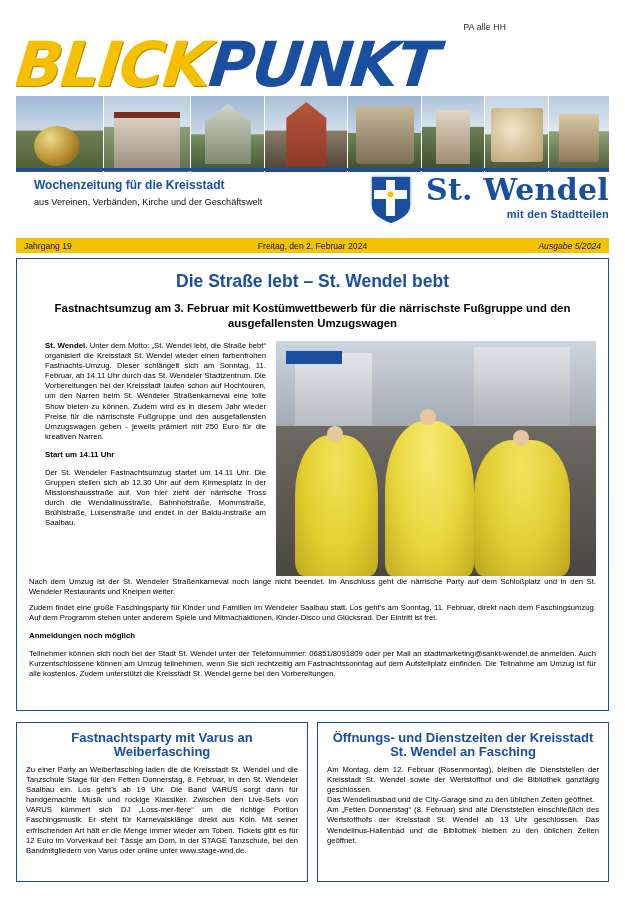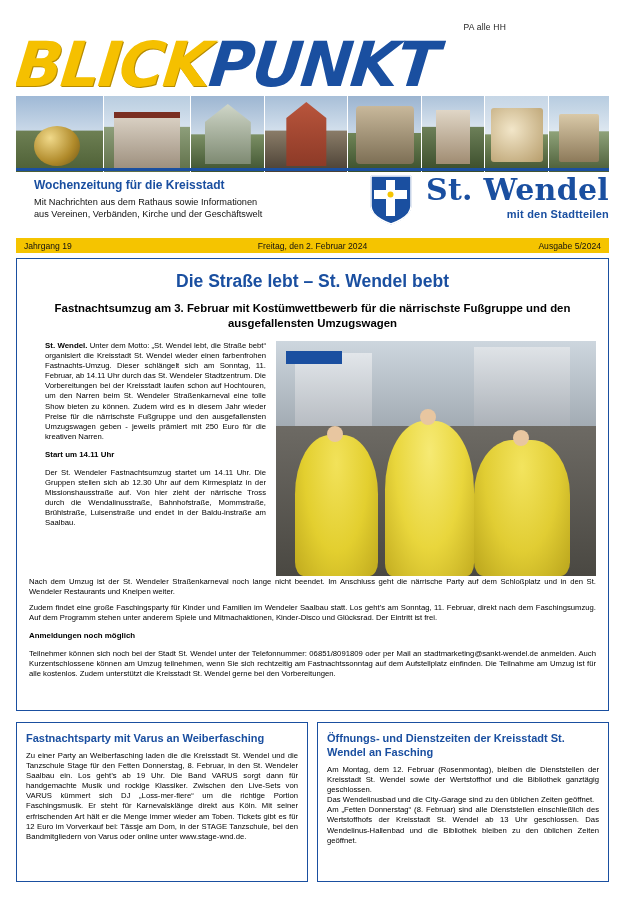--- a/index.html
+++ b/index.html
@@ -154,21 +154,21 @@
     left: 16px;
     width: 593px;
     height: 15px;
     background: #f5c400;
     font-size: 8.6px;
     color: #111;
   }
   .datebar span { position: absolute; top: 3px; }
   .db-left { left: 8px; }
   .db-center { left: 50%; transform: translateX(-50%); }
-  .db-right { right: 8px; }
+  .db-right { right: 8px; font-style: italic; }
 
   
   .article {
     position: absolute;
     top: 258px;
     left: 16px;
     width: 593px;
     height: 453px;
     border: 1px solid #1a4fa0;
     padding: 10px 12px 20px 12px;
@@ -234,24 +234,25 @@
     display: flex;
     gap: 9px;
   }
   .box {
     border: 1px solid #1a4fa0;
     padding: 8px 9px;
     width: 292px;
   }
   .box-title {
     color: #1a4fa0;
-    font-size: 11px;
+    font-size: 13px;
     font-weight: bold;
     line-height: 14px;
     margin-bottom: 6px;
+    text-align: center;
   }
   .box-body { font-size: 7.7px; line-height: 10.1px; text-align: justify; }
 </style>
 </head>
 <body>
 
 <div class="page">
 
   <div class="top-note">PA alle HH</div>
 
@@ -268,21 +269,20 @@
     <div class="ph ph6"></div>
     <div class="ph ph7"></div>
     <div class="ph ph8"></div>
   </div>
 
   <div class="rule-blue"></div>
 
   <div class="subhead">
     <div class="sub-left">
       <div class="sub-title">Wochenzeitung für die Kreisstadt</div>
-      <div class="sub-lines">Mit Nachrichten aus dem Rathaus sowie Informationen</div>
       <div class="sub-lines">aus Vereinen, Verbänden, Kirche und der Geschäftswelt</div>
     </div>
 
     <div class="coat">
       <svg width="44" height="52" viewBox="0 0 44 52">
         <path d="M2 2 H42 V32 C42 44 22 50 22 50 C22 50 2 44 2 32 Z" fill="#1a4fa0" stroke="#1a4fa0"></path>
         <path d="M2 2 H42 V32 C42 44 22 50 22 50 C22 50 2 44 2 32 Z" fill="none" stroke="#ffffff" stroke-width="1.5"></path>
         <rect x="17" y="6" width="9" height="36" fill="#ffffff"></rect>
         <rect x="5" y="16" width="33" height="9" fill="#ffffff"></rect>
         <circle cx="21.5" cy="20.5" r="3" fill="#f5c400"></circle>

